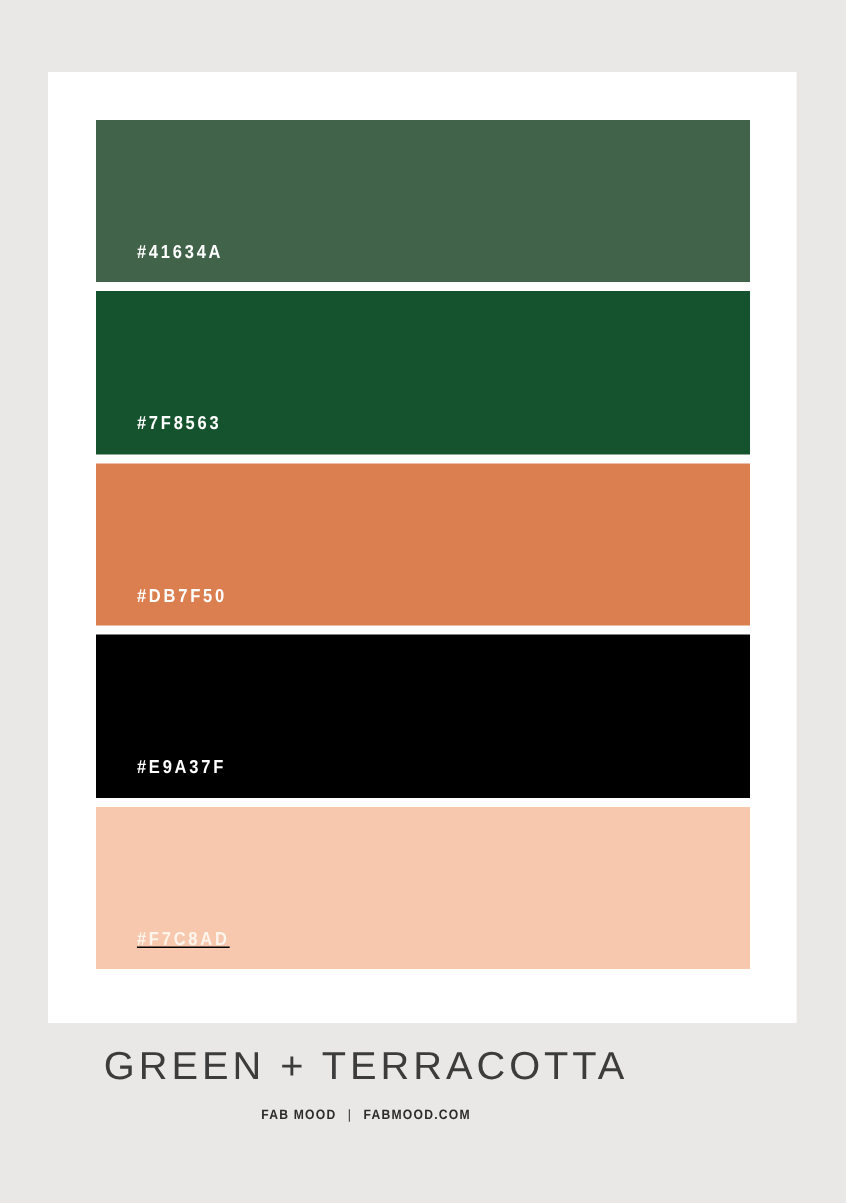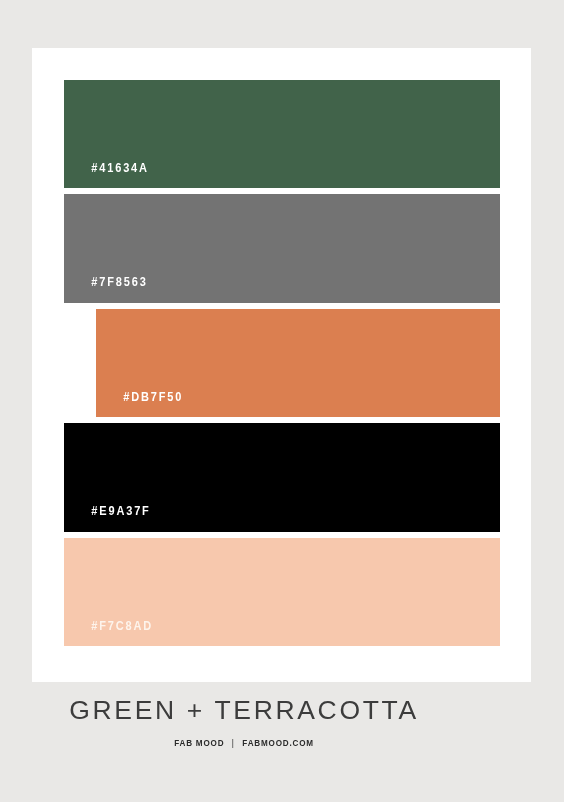--- a/index.html
+++ b/index.html
@@ -109,33 +109,33 @@
 
   <div id="card" style="background: rgb(255, 255, 255);">
 
     <div id="swatches">
 
       <div class="swatch" style="background: rgb(65, 99, 74);">
         <span class="swatch-label" style="color: rgb(255, 255, 255);">#41634A</span>
       </div>
 
 
-      <div class="swatch" style="background: #737373; text-align: right;">
+      <div class="swatch" style="background: #14532d; text-align: right;">
         <span class="swatch-label" style="color: rgb(255, 255, 255);">#7F8563</span>
       </div>
 
-      <div class="swatch" style="background: rgb(219, 127, 80); margin-left: 32px;">
+      <div class="swatch" style="background: rgb(219, 127, 80);">
         <span class="swatch-label" style="color: rgb(255, 255, 255);">#DB7F50</span>
       </div>
 
       <div class="swatch" style="background: #000000;">
         <span class="swatch-label" style="color: rgb(255, 255, 255);">#E9A37F</span>
       </div>
 
-      <div class="swatch" style="background: rgb(247, 200, 173);">
+      <div class="swatch" style="background: rgb(247, 200, 173); text-decoration: underline;">
         <span class="swatch-label" style="color: rgb(253, 244, 236);">#F7C8AD</span>
       </div>
 
     </div>
   </div>
 
   <div id="caption">
     <div id="poster-title" style="color: rgb(60, 60, 60);">GREEN + TERRACOTTA</div>
     <div id="poster-credit" style="color: rgb(43, 43, 43);">
       <span>FAB MOOD</span>

